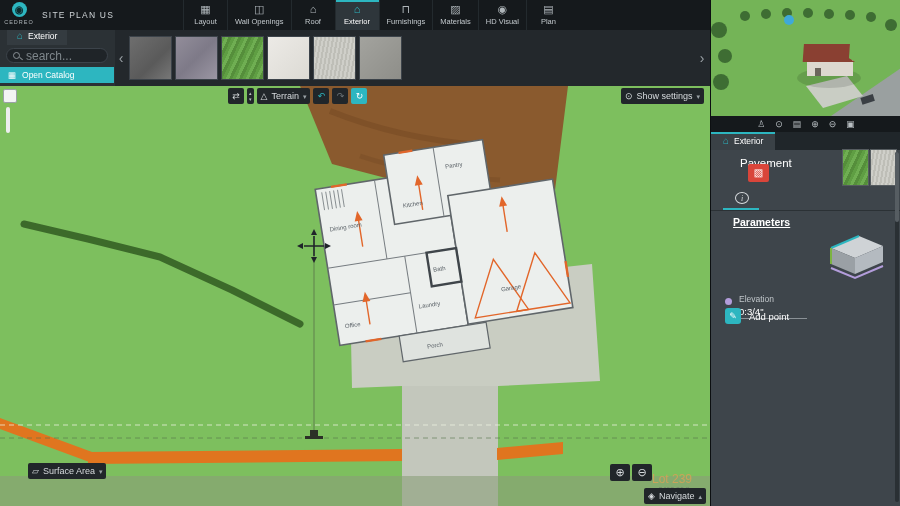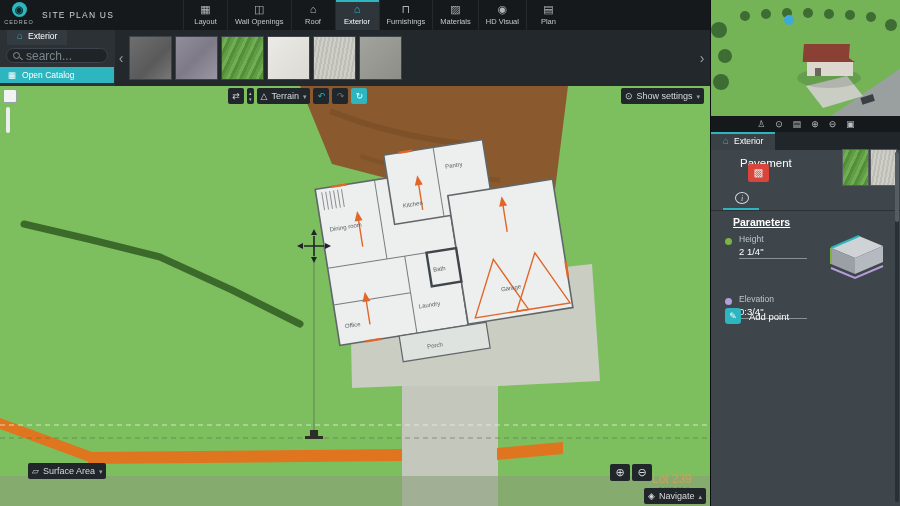--- a/index.html
+++ b/index.html
@@ -413,26 +413,20 @@
         <div class="swatch sw-concrete"></div>
       </div>
       <button class="info-btn">
         <span>i</span>
       </button>
       <div class="info-underline"></div>
       <div class="insp-divider"></div>
 
       <div class="params-title">Parameters</div>
 
-      <div class="param" style="top:84px;">
-        <span class="dot" style="background:#7cb342;"></span>
-        <div class="plabel">Height</div>
-        <div class="pval">2 1/4"</div>
-
-      </div>
       <div class="param" style="top:144px;">
         <span class="dot" style="background:#b39ddb;"></span>
         <div class="plabel">Elevation</div>
         <div class="pval">0:3/4"</div>
 
       </div>
 
       <div class="slab-diagram">
         <svg width="62" height="60" viewBox="0 0 62 60">
           <polygon points="6,18 34,6 58,16 30,28" fill="#cfd3d6"></polygon>

